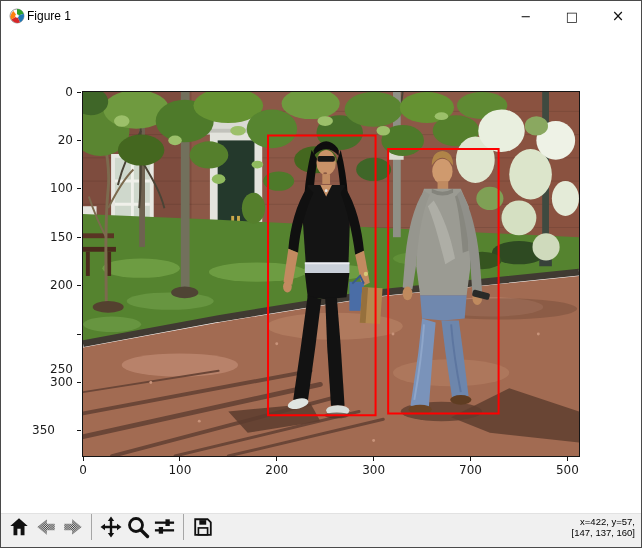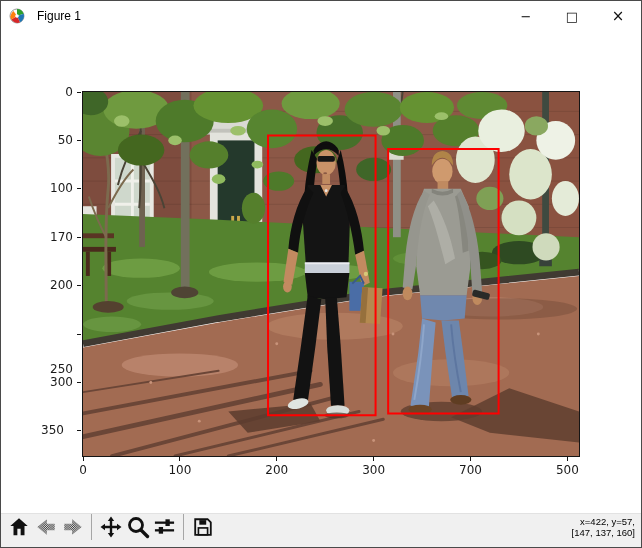--- a/index.html
+++ b/index.html
@@ -5,21 +5,21 @@
   html,body{margin:0;padding:0;background:#888;}
   *{box-sizing:border-box;}
   .window{
     width:642px;height:548px;background:#fff;position:relative;
     border:1px solid #4a4a4a;font-family:"Liberation Sans",sans-serif;
     overflow:hidden;
   }
   
   .titlebar{height:30px;display:flex;align-items:center;background:#fff;}
   .app-icon{width:16px;height:16px;margin-left:8px;flex:0 0 auto;}
-  .title-text{font-size:12px;color:#000;margin-left:12px;flex:1 1 auto;}
+  .title-text{font-size:12px;color:#000;margin-left:2px;flex:1 1 auto;}
   .win-btns{display:flex;height:30px;}
   .win-btn{width:46px;height:30px;display:flex;align-items:center;justify-content:center;
     font-size:13px;color:#111;font-family:"DejaVu Sans",sans-serif;cursor:default;}
   .win-btn.close{font-size:15px;}
   
   .canvas{position:relative;height:482px;background:#fff;}
   .plot{position:absolute;left:81px;top:60px;width:498px;height:366px;border:1px solid #151515;}
   .plot svg{display:block;width:100%;height:100%;}
   .tickmark{position:absolute;background:#151515;}
   .ticklabel{position:absolute;font-family:"DejaVu Sans",sans-serif;font-size:12px;color:#1a1a1a;}
@@ -266,33 +266,33 @@
         <div class="ticklabel xlabel" style="left: 275.75px;">200</div>
         <div class="tickmark" style="left: 372.125px; top: 426px; width: 1px; height: 4px;"></div>
         <div class="ticklabel xlabel" style="left: 372.625px;">300</div>
         <div class="tickmark" style="left: 469px; top: 426px; width: 1px; height: 4px;"></div>
         <div class="ticklabel xlabel" style="left: 469.5px;">700</div>
         <div class="tickmark" style="left: 565.875px; top: 426px; width: 1px; height: 4px;"></div>
         <div class="ticklabel xlabel" style="left: 566.375px;">500</div>
         <div class="tickmark" style="left: 76px; top: 60.5px; width: 4px; height: 1px;"></div>
         <div class="ticklabel ylabel" style="left: 28px; top: 53.5px;">0</div>
         <div class="tickmark" style="left: 76px; top: 108.904px; width: 4px; height: 1px;"></div>
-        <div class="ticklabel ylabel" style="left: 28px; top: 101.904px;">50</div>
+        <div class="ticklabel ylabel" style="left: 28px; top: 101.904px;">20</div>
         <div class="tickmark" style="left: 76px; top: 157.309px; width: 4px; height: 1px;"></div>
         <div class="ticklabel ylabel" style="left: 28px; top: 150.309px;">100</div>
         <div class="tickmark" style="left: 76px; top: 205.713px; width: 4px; height: 1px;"></div>
-        <div class="ticklabel ylabel" style="left: 28px; top: 198.713px;">170</div>
+        <div class="ticklabel ylabel" style="left: 28px; top: 198.713px;">150</div>
         <div class="tickmark" style="left: 76px; top: 254.117px; width: 4px; height: 1px;"></div>
         <div class="ticklabel ylabel" style="left: 28px; top: 247.117px;">200</div>
         <div class="tickmark" style="left: 76px; top: 302.521px; width: 4px; height: 1px;"></div>
         <div class="ticklabel ylabel" style="left: 28px; top: 295.521px; margin-top: 35px;">250</div>
         <div class="tickmark" style="left: 76px; top: 350.926px; width: 4px; height: 1px;"></div>
         <div class="ticklabel ylabel" style="left: 28px; top: 343.926px;">300</div>
         <div class="tickmark" style="left: 76px; top: 399.33px; width: 4px; height: 1px;"></div>
-        <div class="ticklabel ylabel" style="left: 19px; top: 392.33px;">350</div>
+        <div class="ticklabel ylabel" style="left: 10px; top: 392.33px;">350</div>
       </div>
   </div>
 
   <div class="toolbar">
     <svg width="0" height="0" style="position:absolute">
       <defs>
         <pattern id="dither" width="2" height="2" patternUnits="userSpaceOnUse">
           <rect width="2" height="2" fill="#f0f0f0"></rect>
           <rect width="1" height="1" fill="#2b2b2b"></rect>
           <rect x="1" y="1" width="1" height="1" fill="#2b2b2b"></rect>

